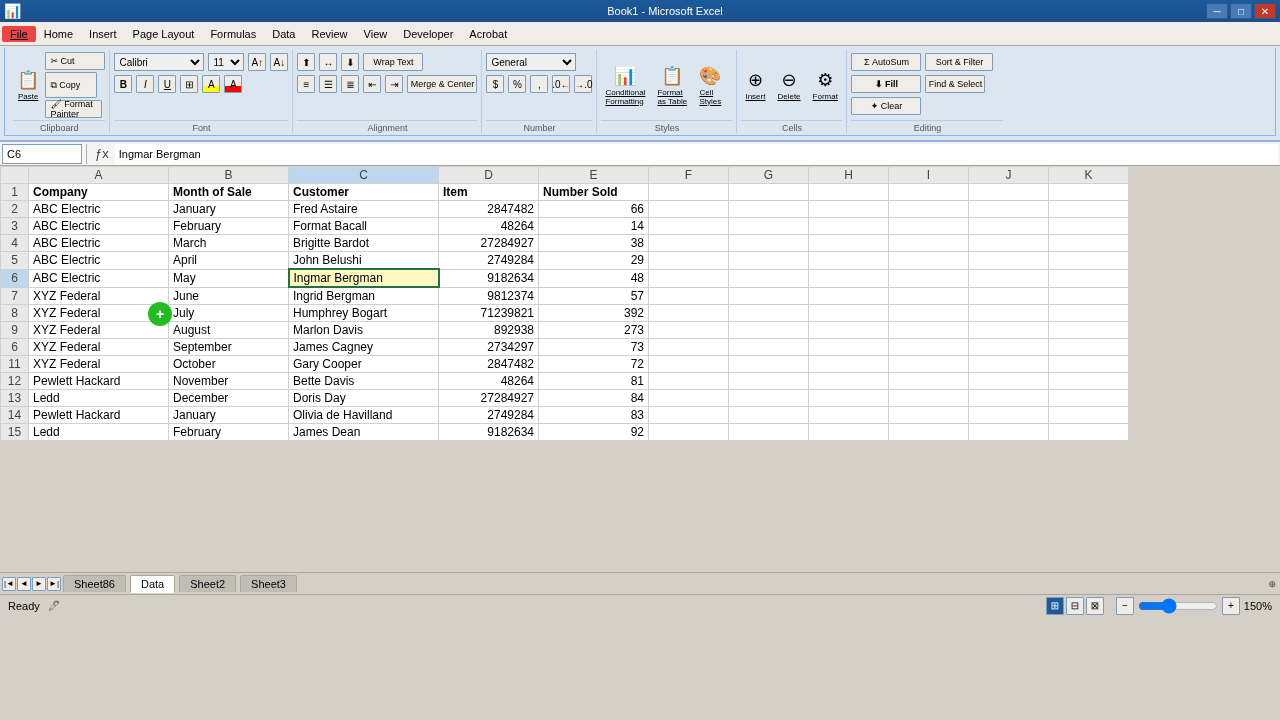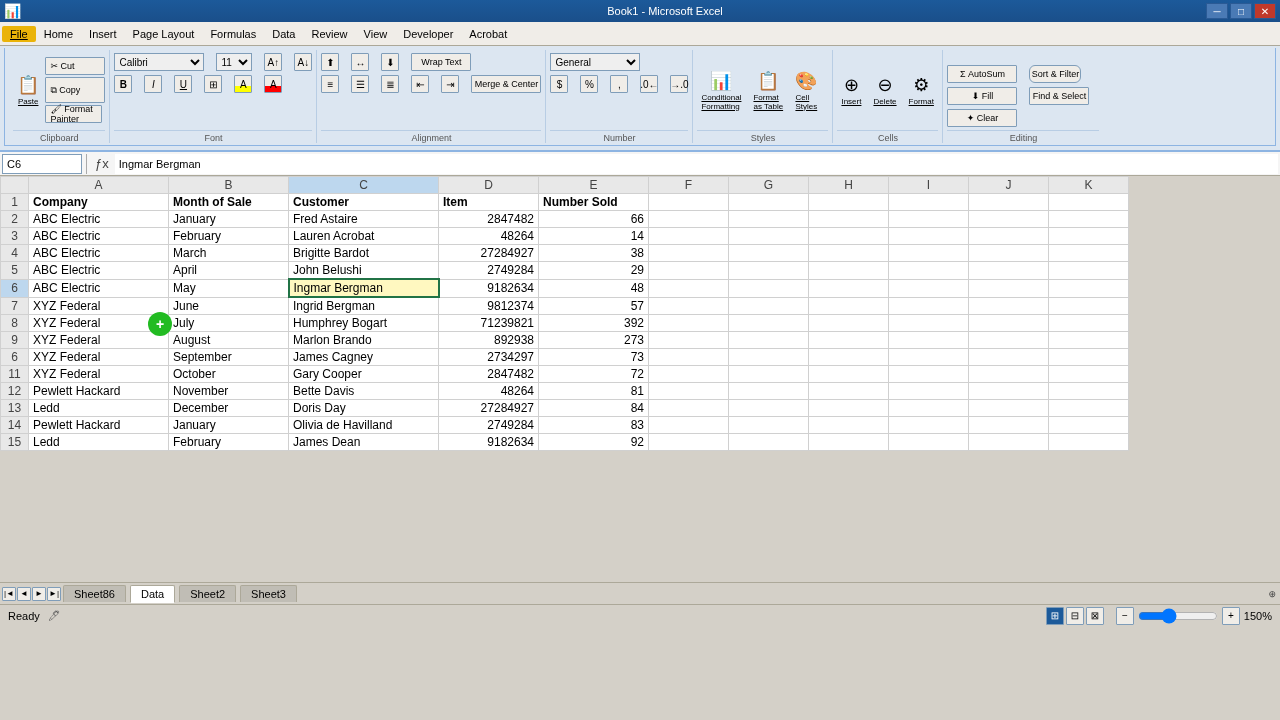--- a/index.html
+++ b/index.html
@@ -32,21 +32,21 @@
       align-items: center;
       padding: 0 2px;
       border-bottom: 1px solid #aca899;
     }
     .menu-item {
       padding: 2px 8px;
       font-size: 11px;
       cursor: pointer;
       border-radius: 2px;
     }
-    .menu-item.active { background: #eab308; text-decoration: underline; }
+    .menu-item.active { background: #ef4444; text-decoration: underline; }
 
     
     .ribbon {
       background: #dce6f1;
       border-bottom: 2px solid #8db4e2;
       padding: 2px 4px 4px 4px;
     }
 
     
     .formula-bar {
@@ -210,21 +210,21 @@
     }
     .rg-icon { font-size: 18px; }
     .rg-text { font-size: 8px; margin-top: 1px; text-decoration: underline; }
 
     .font-selector {
       width: 90px; height: 18px; font-size: 10px; border: 1px solid #7f9db9;
     }
     .font-size-selector {
       width: 36px; height: 18px; font-size: 10px; border: 1px solid #7f9db9;
     }
-    .fmt-row { display: flex; align-items: center; gap: 12px; margin: 1px 0; }
+    .fmt-row { display: flex; align-items: center; gap: 4px; margin: 1px 0; }
     .fmt-btn {
       width: 18px; height: 18px; border: 1px solid #7f9db9; background: #f0ede8;
       display: flex; align-items: center; justify-content: center;
       cursor: pointer; font-size: 10px; border-radius: 1px;
     }
   </style>
 </head>
 <body>
 
 <div class="title-bar">
@@ -256,21 +256,21 @@
   <div class="ribbon-content" style="display:flex;align-items:stretch;min-height:62px;">
 
     <div class="rg">
       <div class="rg-top">
         <div class="rg-btn">
           <span class="rg-icon">📋</span>
           <span class="rg-text">Paste</span>
         </div>
         <div style="display:flex;flex-direction:column;gap:2px;">
           <div class="fmt-btn" style="width:60px;font-size:9px;justify-content:flex-start;padding:0 4px;">✂ Cut</div>
-          <div class="fmt-btn" style="width:60px;font-size:9px;justify-content:flex-start;padding:12px 4px;">⧉ Copy</div>
+          <div class="fmt-btn" style="width:52px;font-size:9px;justify-content:flex-start;padding:12px 4px;">⧉ Copy</div>
           <div class="fmt-btn" style="width:57px;font-size:9px;justify-content:flex-start;padding:0 4px;">🖌 Format Painter</div>
         </div>
       </div>
       <div class="rg-label">Clipboard</div>
     </div>
 
     <div class="rg" style="min-width:160px;">
       <div class="rg-top" style="flex-direction:column;align-items:flex-start;">
         <div class="fmt-row">
           <select class="font-selector">
@@ -361,28 +361,28 @@
           <span class="rg-text">Delete</span>
         </div>
         <div class="rg-btn">
           <span class="rg-icon">⚙</span>
           <span class="rg-text">Format</span>
         </div>
       </div>
       <div class="rg-label">Cells</div>
     </div>
 
-    <div class="rg" style="min-width:160px;border-right:none;margin-top:12px;">
+    <div class="rg" style="min-width:160px;border-right:none;">
       <div class="rg-top" style="gap:2px;flex-direction:column;align-items:flex-start;">
         <div class="fmt-row">
           <div class="fmt-btn" style="width:70px;font-size:9px;">Σ AutoSum</div>
-          <div class="fmt-btn" style="width:52px;font-size:9px;border-radius:6px;">Sort &amp; Filter</div>
-        </div>
-        <div class="fmt-row">
-          <div class="fmt-btn" style="width:70px;font-size:9px;">⬇ Fill</div>
+          <div class="fmt-btn" style="width:68px;font-size:9px;">Sort &amp; Filter</div>
+        </div>
+        <div class="fmt-row">
+          <div class="fmt-btn" style="width:70px;font-size:9px;font-weight:bold;">⬇ Fill</div>
           <div class="fmt-btn" style="width:60px;font-size:9px;">Find &amp; Select</div>
         </div>
         <div class="fmt-row">
           <div class="fmt-btn" style="width:70px;font-size:9px;">✦ Clear</div>
         </div>
       </div>
       <div class="rg-label">Editing</div>
     </div>
   </div>
 </div>
@@ -456,21 +456,21 @@
             <td></td>
             <td></td>
             <td></td>
             <td></td>
             <td></td>
           </tr>
           <tr>
             <th class="row-header">3</th>
             <td>ABC Electric</td>
             <td>February</td>
-            <td>Lauren Acrobat</td>
+            <td>Format Bacall</td>
             <td style="text-align: right;">48264</td>
             <td style="text-align: right;">14</td>
             <td></td>
             <td></td>
             <td></td>
             <td></td>
             <td></td>
             <td></td>
           </tr>
           <tr>
@@ -540,21 +540,21 @@
             <td></td>
             <td></td>
             <td></td>
             <td></td>
             <td></td>
           </tr>
           <tr>
             <th class="row-header">9</th>
             <td>XYZ Federal</td>
             <td>August</td>
-            <td>Marlon Brando</td>
+            <td>Marlon Davis</td>
             <td style="text-align: right;">892938</td>
             <td style="text-align: right;">273</td>
             <td></td>
             <td></td>
             <td></td>
             <td></td>
             <td></td>
             <td></td>
           </tr>
           <tr>

